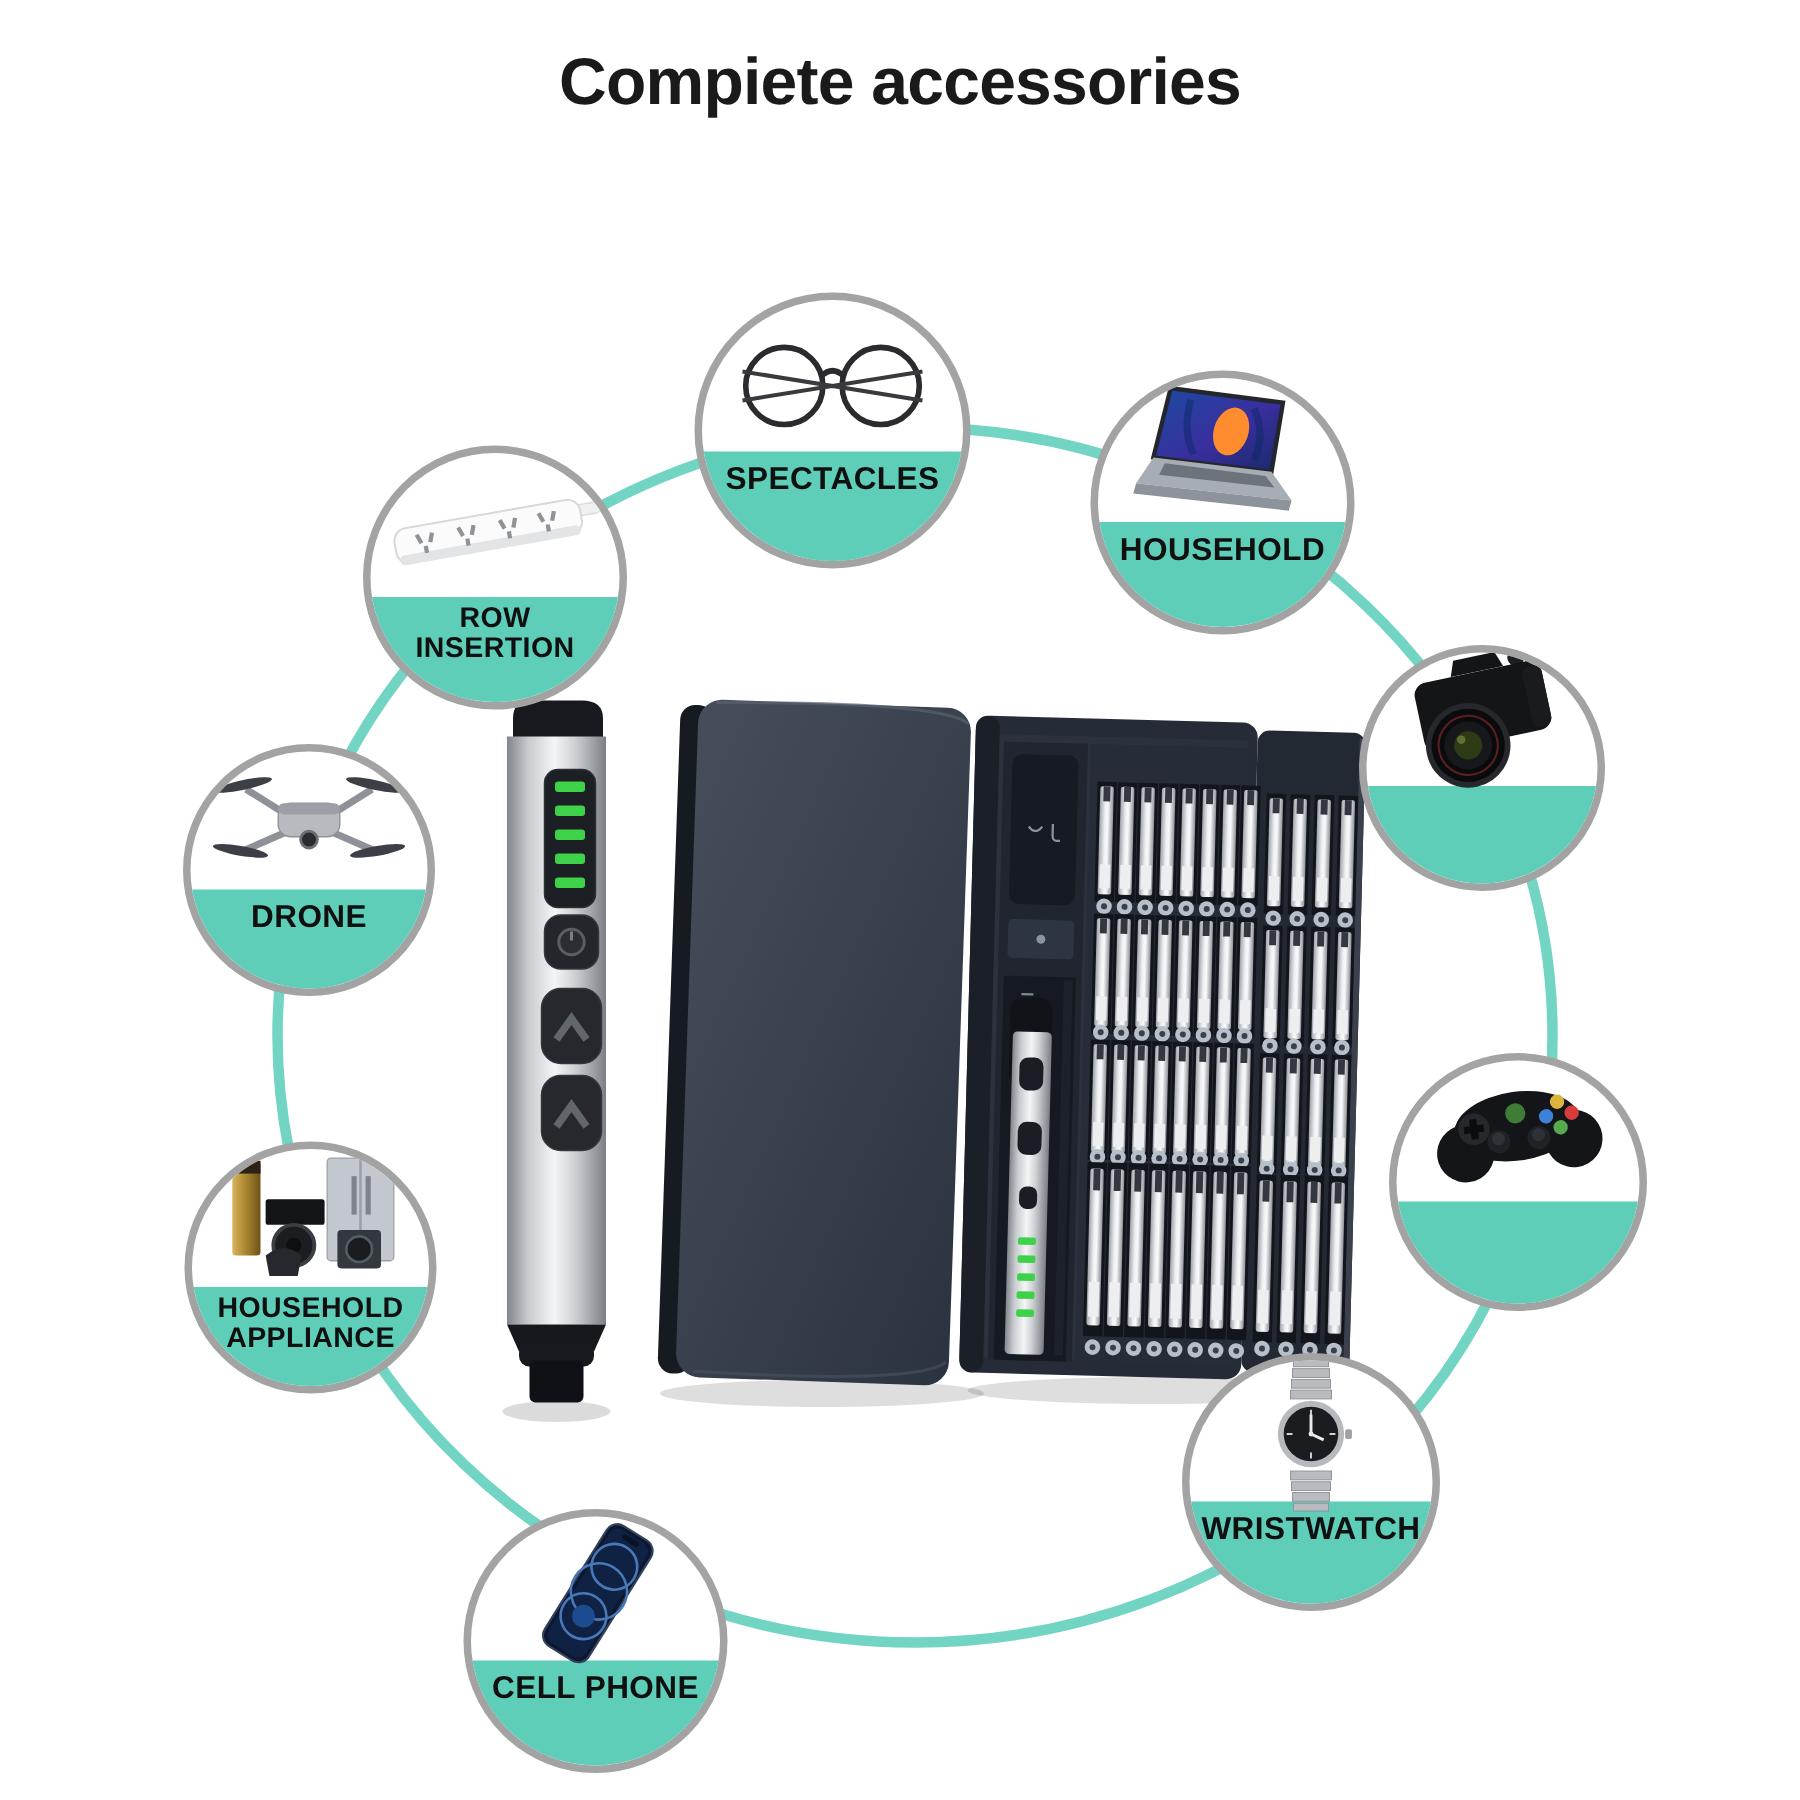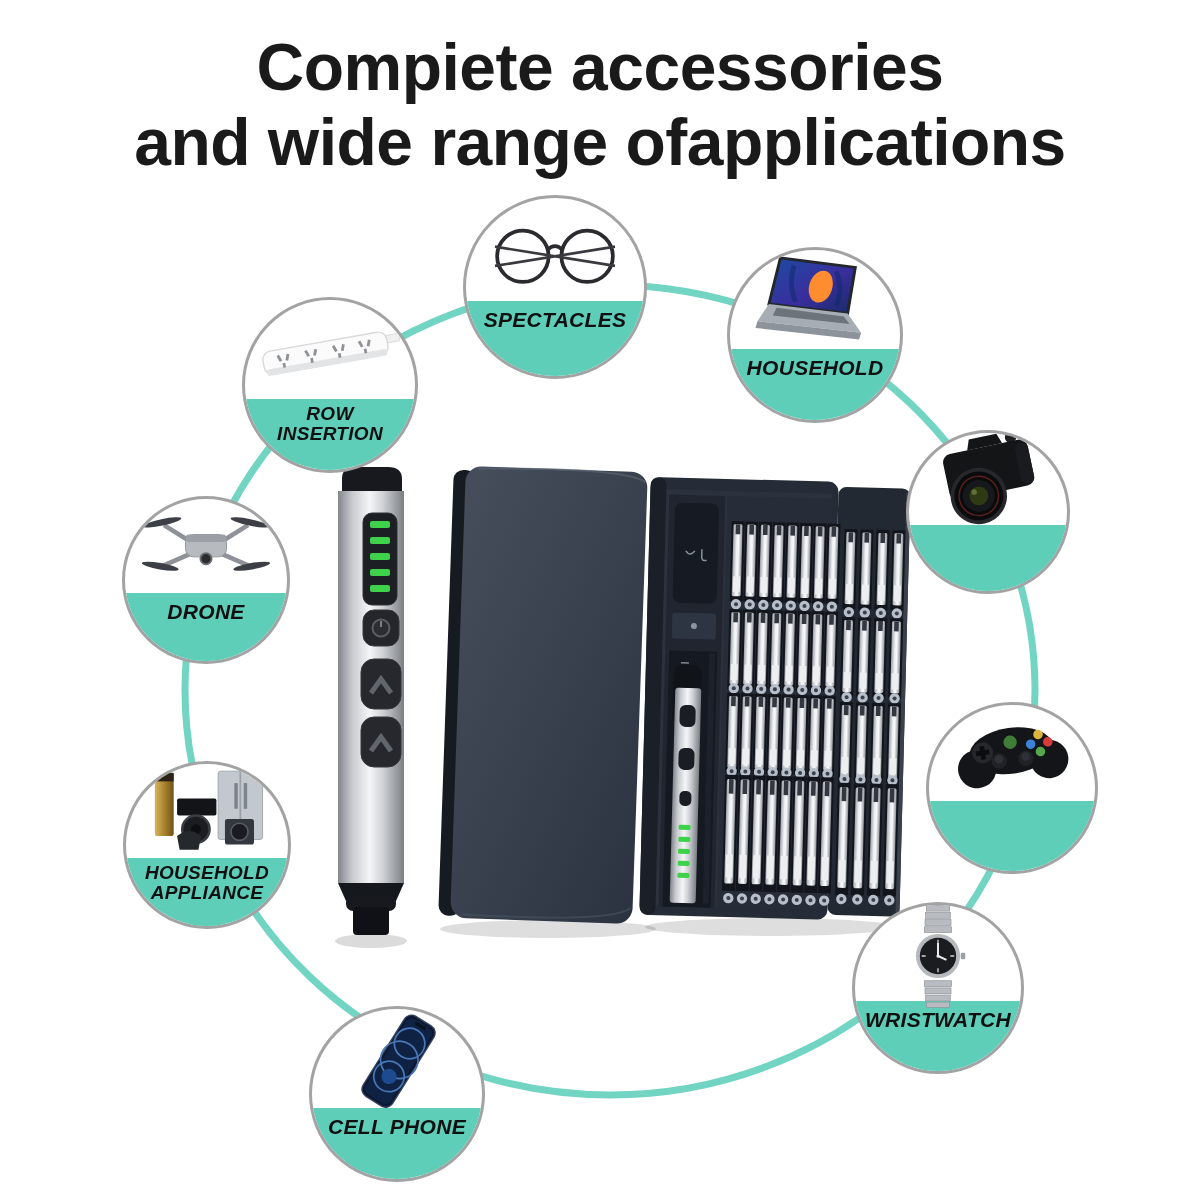--- a/index.html
+++ b/index.html
@@ -1,39 +1,38 @@
 <!DOCTYPE html>
 <html><head>
 <meta charset="utf-8">
 <style>
   html,body{margin:0;padding:0;background:#ffffff;}
   #canvas{position:relative;width:1200px;height:1200px;background:#ffffff;overflow:hidden;
           font-family:"Liberation Sans", sans-serif;}
   .title{position:absolute;top:30px;left:0;width:1200px;text-align:center;
-         font-weight:bold;font-size:66px;line-height:1.14;color:#1a1a1a;letter-spacing:-0.5px;z-index:4;}
+         font-weight:bold;font-size:44px;line-height:1.14;color:#1a1a1a;letter-spacing:-0.5px;z-index:4;}
   #ring{position:absolute;left:0;top:0;z-index:1;}
   #products{position:absolute;left:320px;top:455px;z-index:2;}
-  .app{position:absolute;border-radius:50%;background:#ffffff;border:3px solid #a3a3a3;
-       overflow:hidden;box-sizing:border-box;z-index:3;font-style:italic;}
+  .app{position:absolute;border-radius:50%;background:#ffffff;border:5px solid #a3a3a3;
+       overflow:hidden;box-sizing:border-box;z-index:3;}
   .chord{position:absolute;left:-6%;top:58%;width:112%;height:50%;background:#5fceb9;}
   .icon-wrap{position:absolute;left:0;top:3%;width:100%;height:55%;
              display:flex;align-items:center;justify-content:center;}
   .app-label{position:absolute;left:0;top:58%;width:100%;box-sizing:border-box;padding-top:8px;
              text-align:center;font-weight:bold;font-size:21px;line-height:1.05;
              letter-spacing:0.3px;color:#101010;white-space:pre-line;}
   .small .app-label{font-size:19px;padding-top:5px;}
 </style>
 </head>
 <body>
 
 <div id="canvas">
 
   <div class="title">
     <div>Compiete accessories</div>
-    <div>and wide range ofapplications</div>
   </div>
 
   <svg id="ring" width="1200" height="1200" viewBox="0 0 1200 1200">
     <ellipse cx="610" cy="690" rx="425" ry="405" fill="none" stroke="#72d4c3" stroke-width="7"></ellipse>
   </svg>
 
   <svg id="products" width="590" height="510" viewBox="0 0 590 510">
     <defs>
       <linearGradient id="penG" x1="0" y1="0" x2="1" y2="0">
         <stop offset="0" stop-color="#82868c"></stop>
@@ -268,21 +267,21 @@
           <circle cx="56" cy="51" r="8" fill="#202227"></circle>
             <circle cx="84" cy="52" r="8" fill="#202227"></circle>
           <circle cx="56" cy="49" r="4.5" fill="#2e3137"></circle>
             <circle cx="84" cy="50" r="4.5" fill="#2e3137"></circle>
         </g>
       </svg>
     </div>
     <div class="app-label"></div>
   </div>
 
-  <div class="app" style="left:852px;top:902px;width:172px;height:172px;">
+  <div class="app" style="left:788px;top:902px;width:172px;height:172px;">
     <div class="chord"></div>
     <div class="icon-wrap">
       <svg width="60" height="104" viewBox="0 0 90 160">
         <g fill="#b8bcc1" stroke="#8f9398" stroke-width="1">
           <rect x="27" y="2" width="36" height="9"></rect>
             <rect x="26" y="13" width="38" height="9"></rect>
           <rect x="25" y="24" width="40" height="9"></rect>
             <rect x="24" y="35" width="42" height="9"></rect>
           <rect x="24" y="118" width="42" height="9"></rect>
             <rect x="25" y="129" width="40" height="9"></rect>

